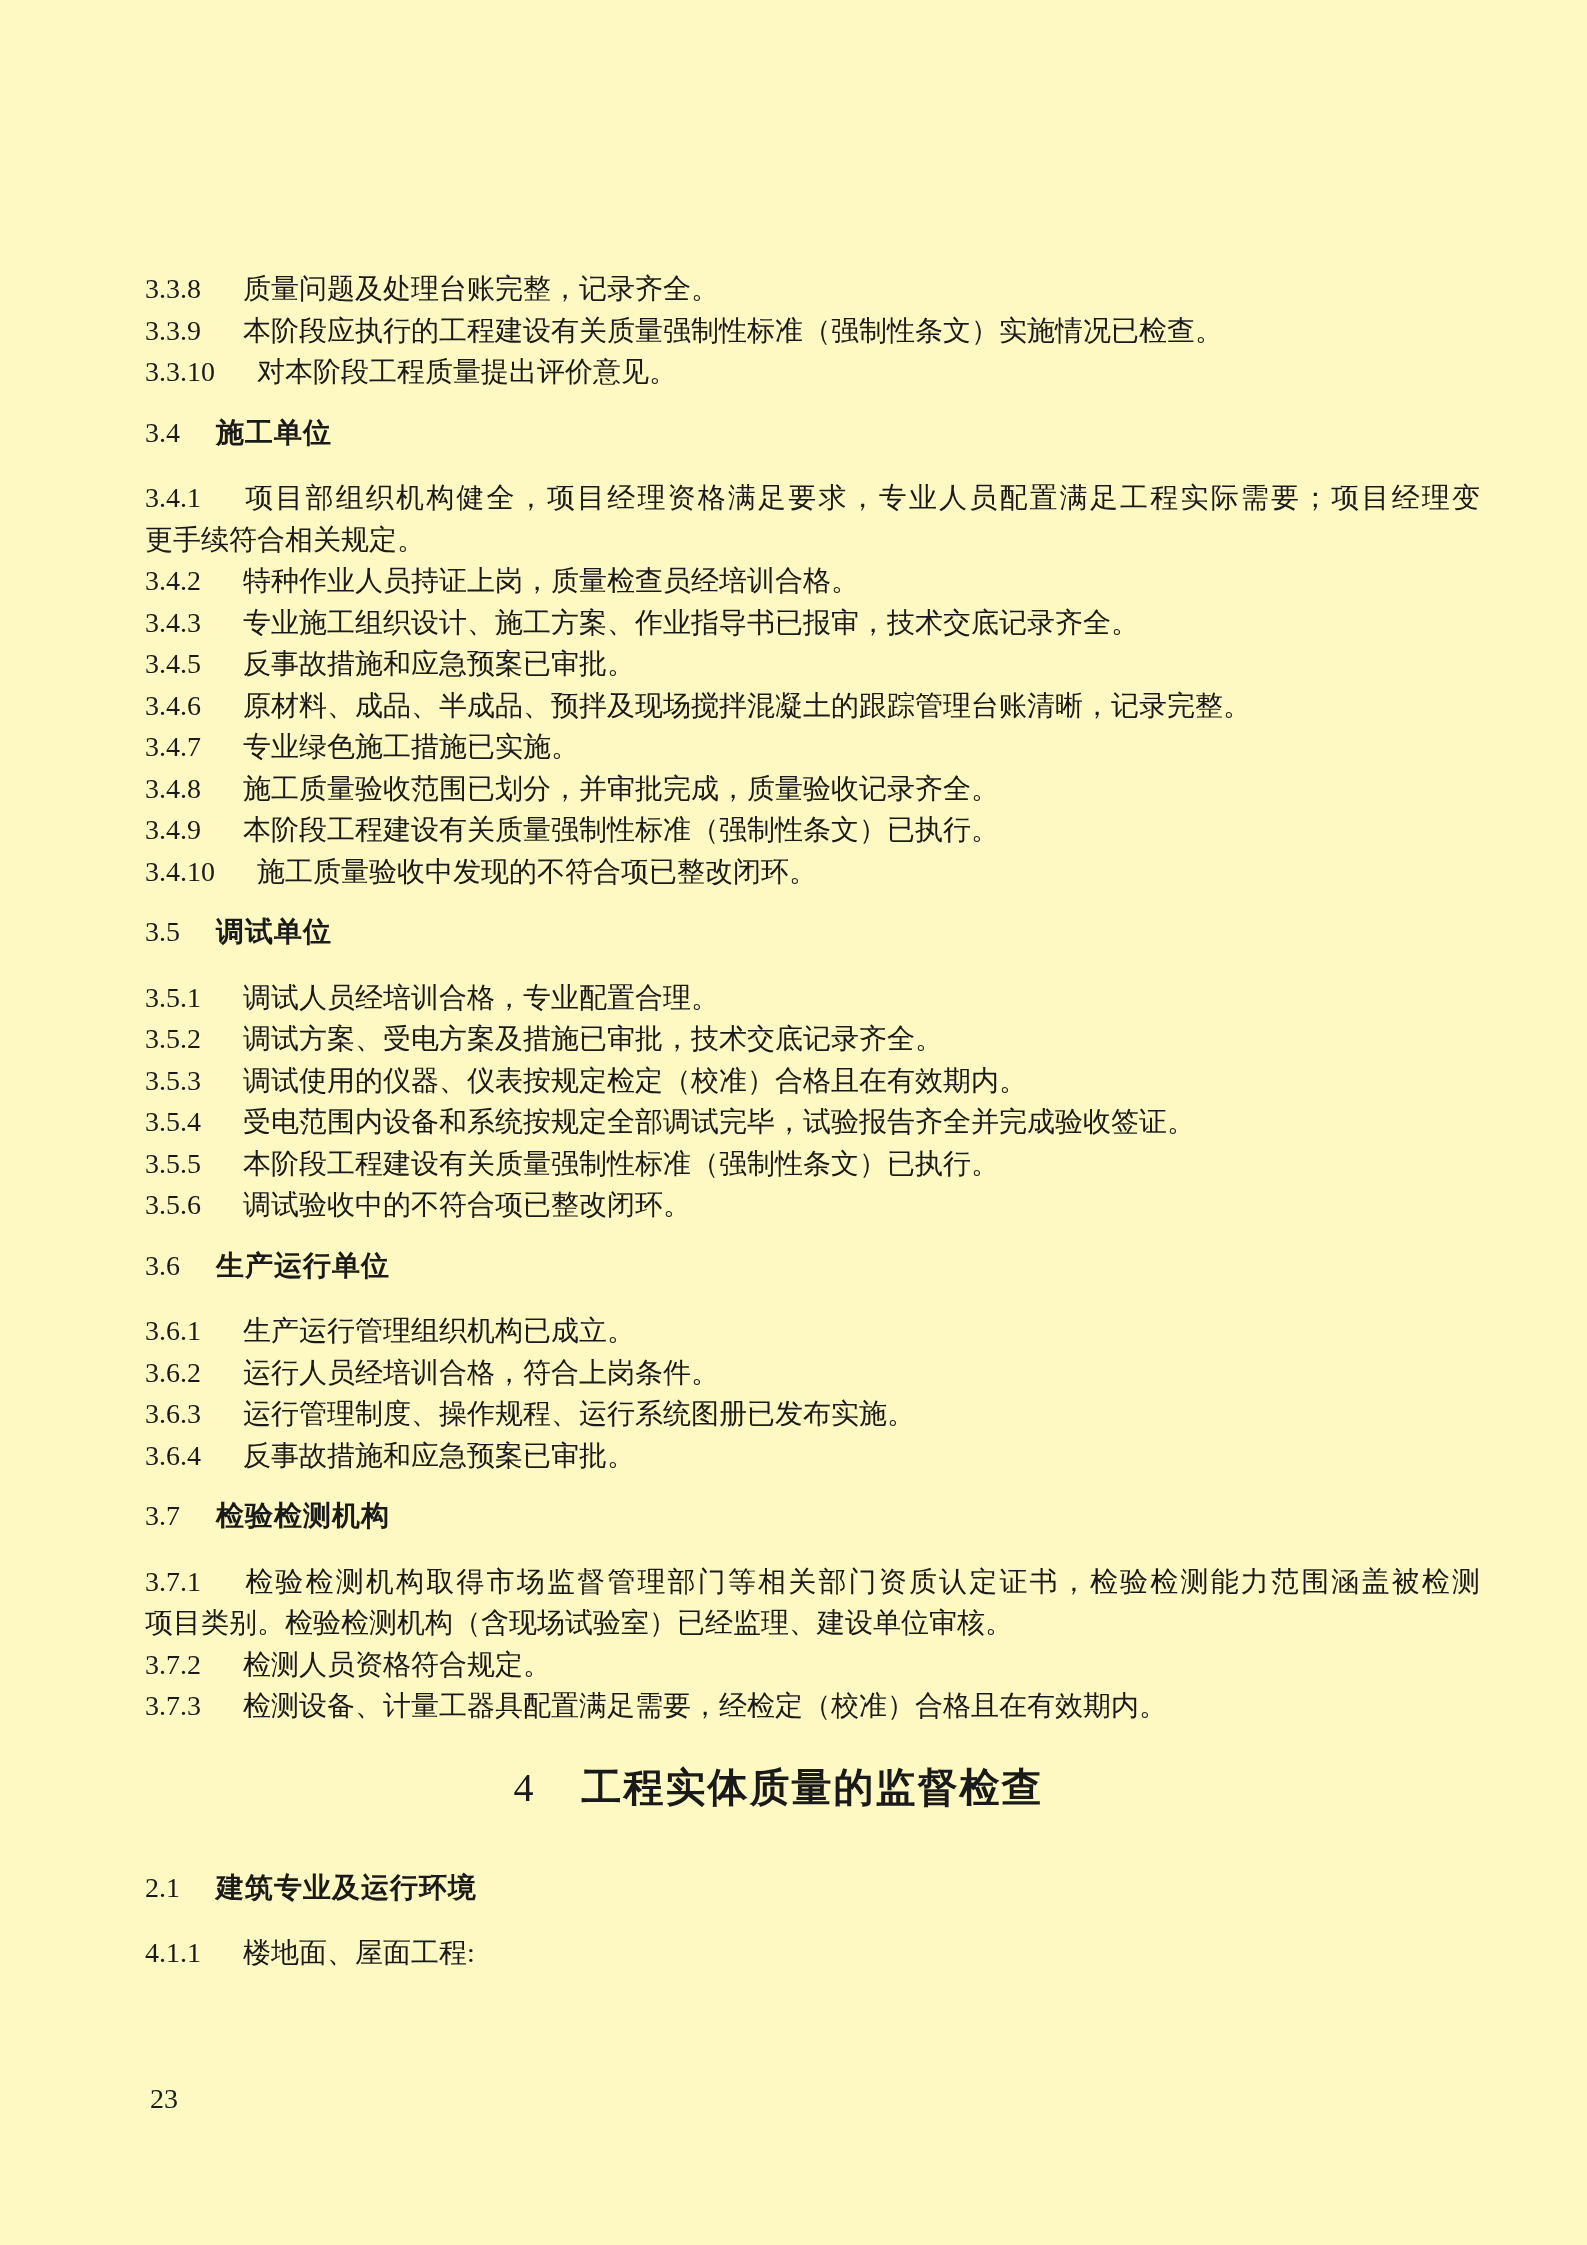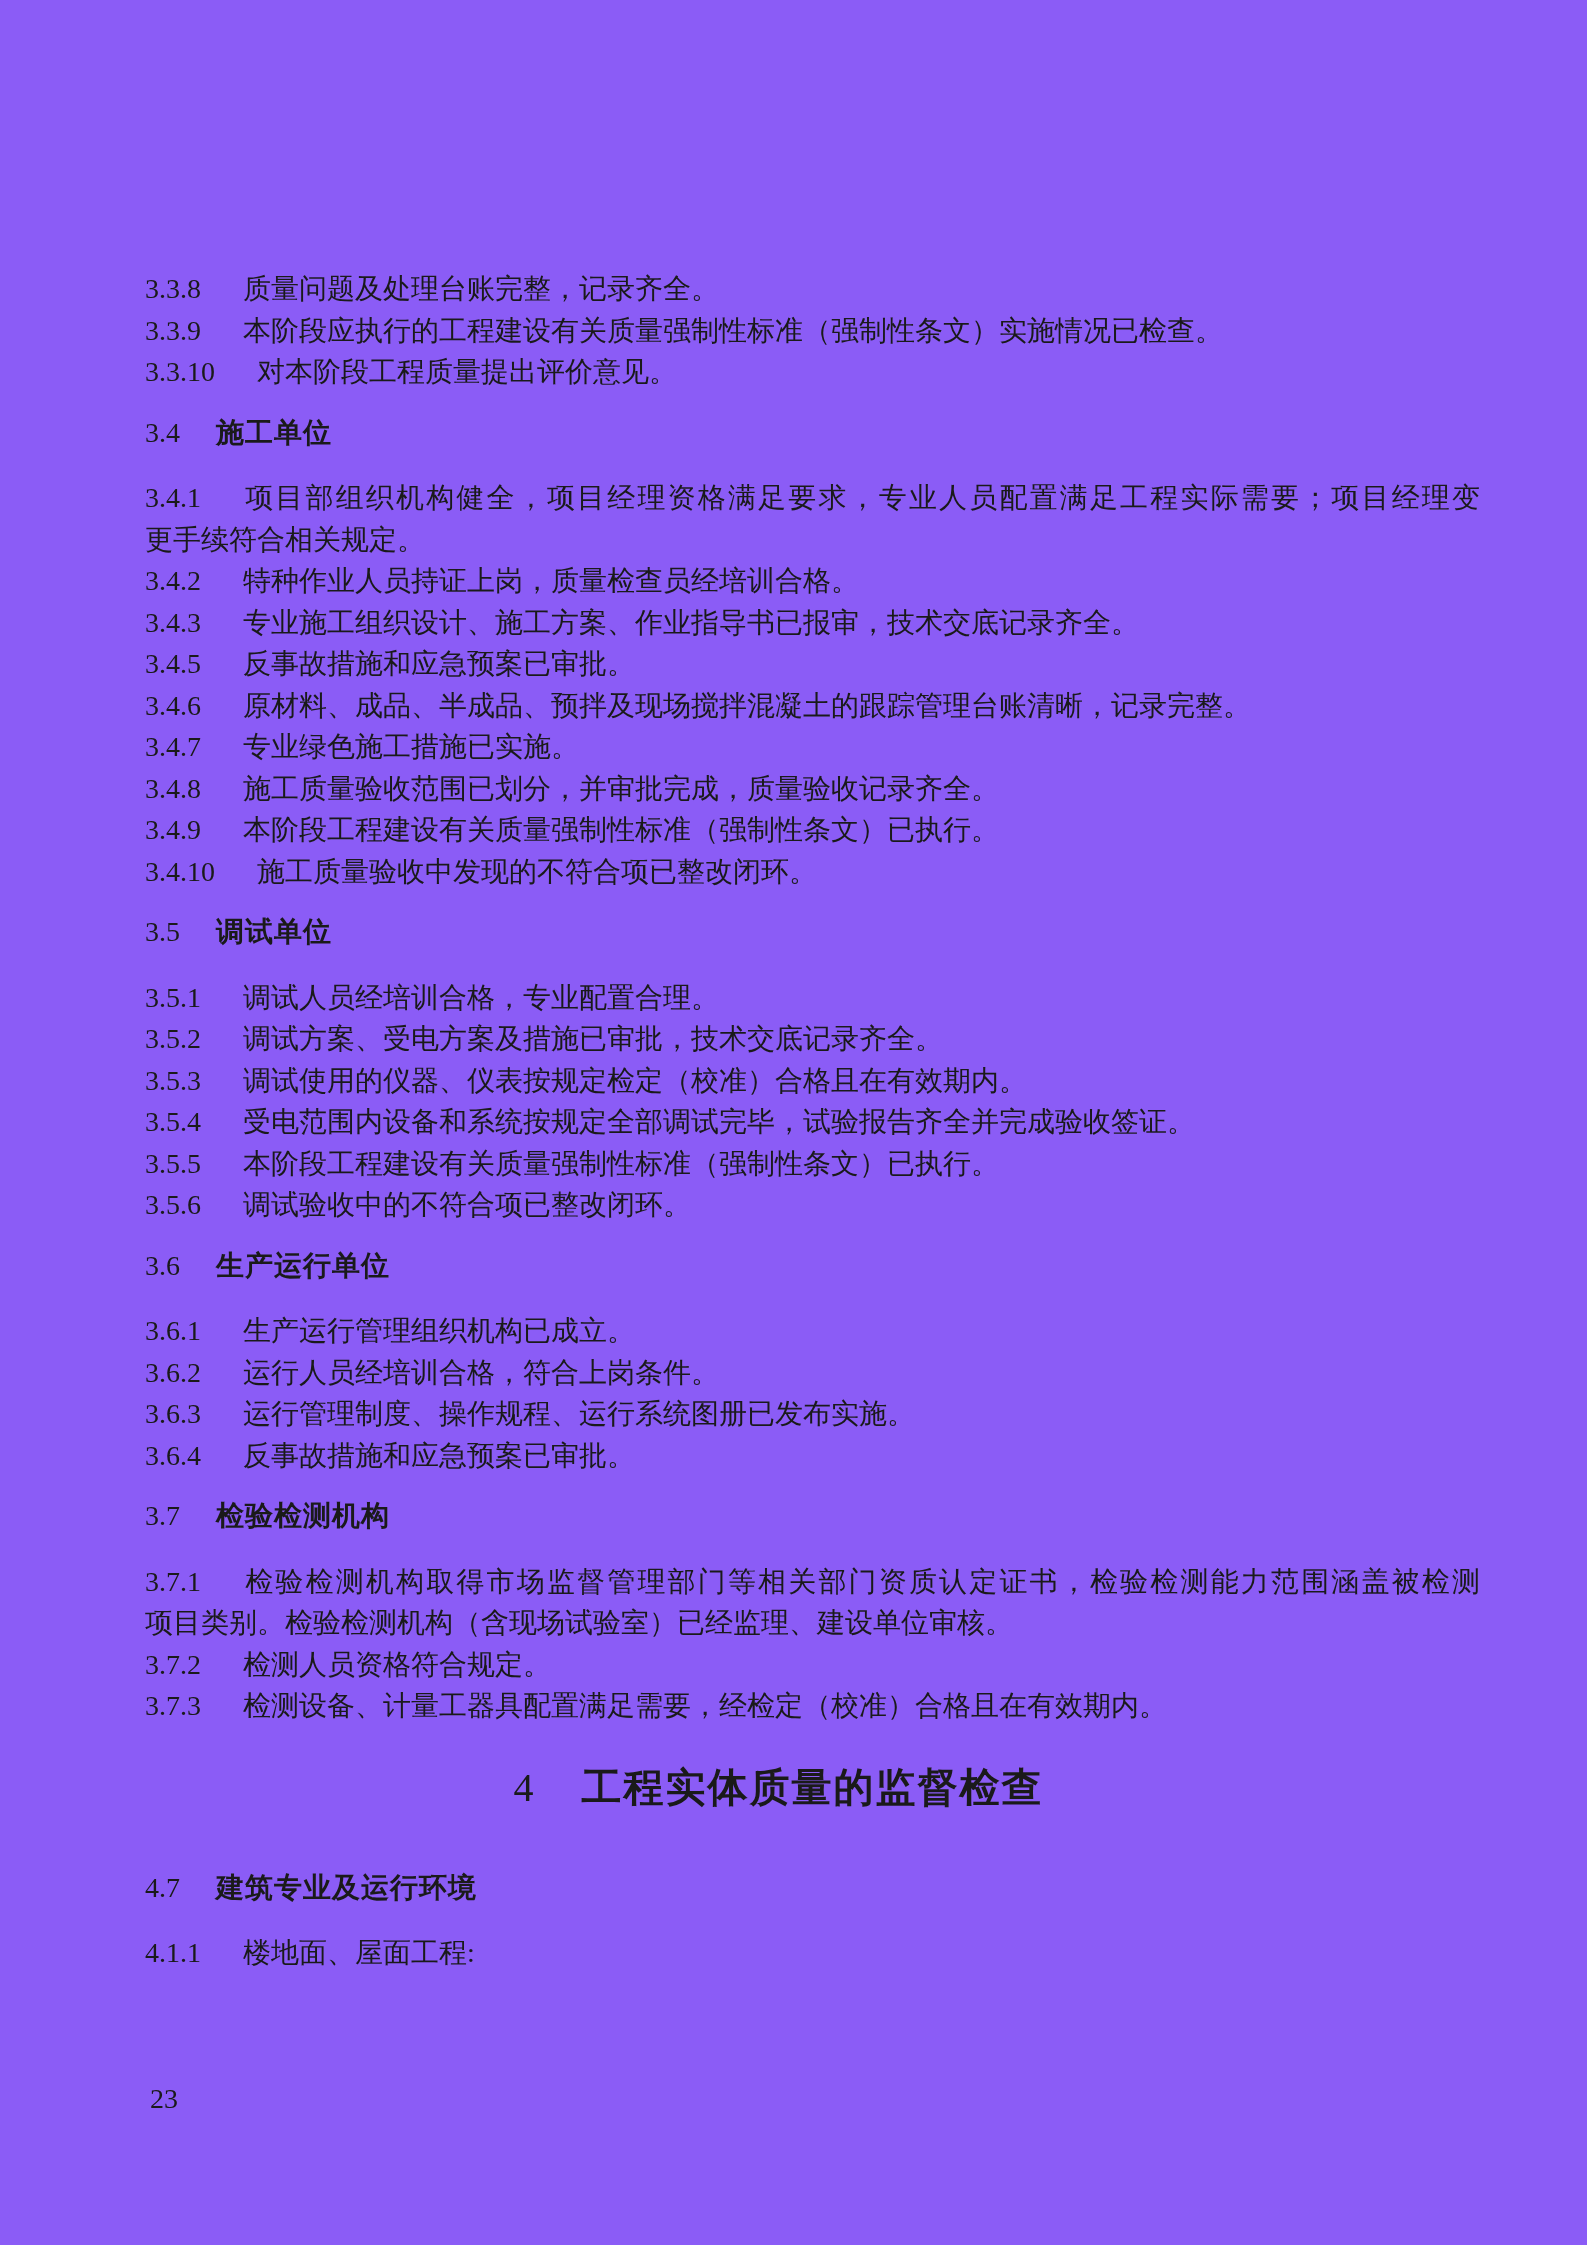--- a/index.html
+++ b/index.html
@@ -1,20 +1,20 @@
 <!DOCTYPE html>
 <html><head>
 <meta charset="utf-8">
 <style>
   html,body { margin:0; padding:0; background:#e8e8e8; }
   .page {
     position:relative;
     width:1587px; height:2245px;
     margin:0 auto;
-    background:#8b5cf6;
+    background:#fef9c3;
     overflow:hidden;
     font-family:"Liberation Serif","DejaVu Serif",serif;
     color:#1a1a1a;
   }
   .content {
     position:absolute;
     left:145px; top:268px;
     width:1335px;
     display:flex;
     flex-direction:column;
@@ -136,19 +136,19 @@
         <div class="line justify"><span class="num">3.7.1</span><span>检验检测机构取得市场监督管理部门等相关部门资质认定证书，检验检测能力范围涵盖被检测</span></div>
         <div class="line"><span>项目类别。检验检测机构（含现场试验室）已经监理、建设单位审核。</span></div>
       </div>
       <div class="item">
         <div class="line"><span class="num">3.7.2</span><span>检测人员资格符合规定。</span></div>
       </div>
       <div class="item">
         <div class="line"><span class="num">3.7.3</span><span>检测设备、计量工器具配置满足需要，经检定（校准）合格且在有效期内。</span></div>
       </div>
       <div class="chapter-heading"><span class="num">4</span><span class="label">工程实体质量的监督检查</span></div>
-      <div class="sec-heading"><span class="num">4.7</span><span class="label">建筑专业及运行环境</span></div>
+      <div class="sec-heading"><span class="num">2.1</span><span class="label">建筑专业及运行环境</span></div>
       <div class="item">
         <div class="line"><span class="num">4.1.1</span><span>楼地面、屋面工程:</span></div>
       </div>
     </div>
   <div class="page-number">23</div>
 </div>
 
 </body></html>

